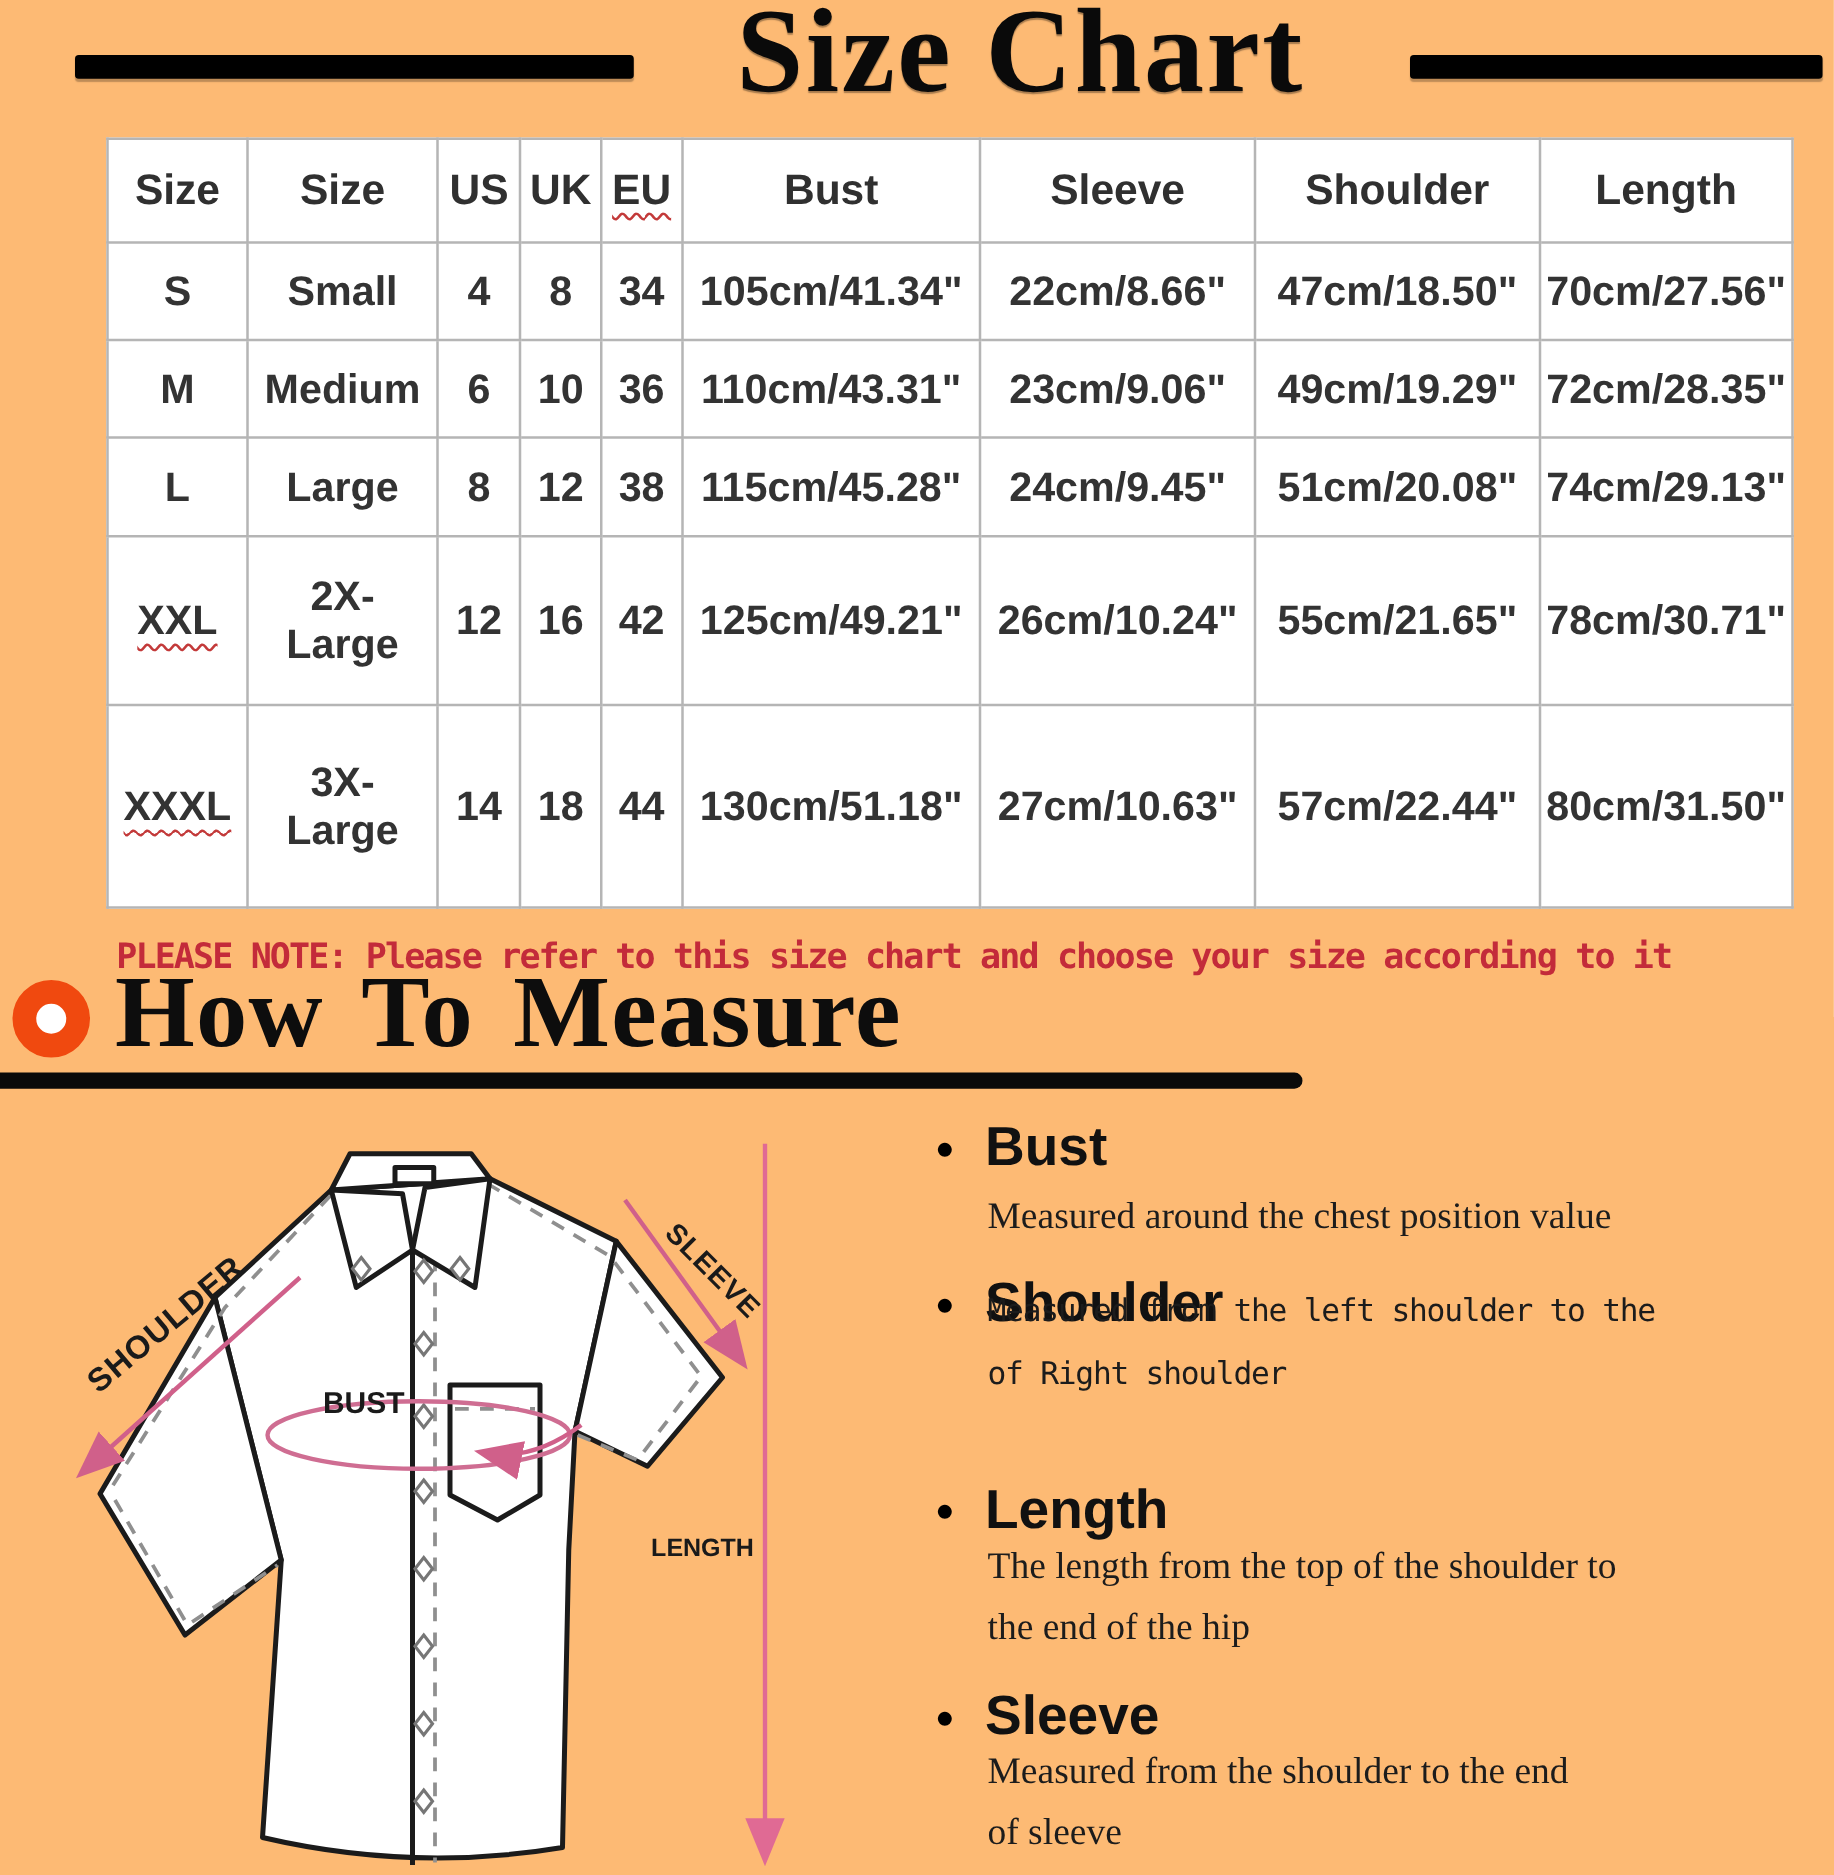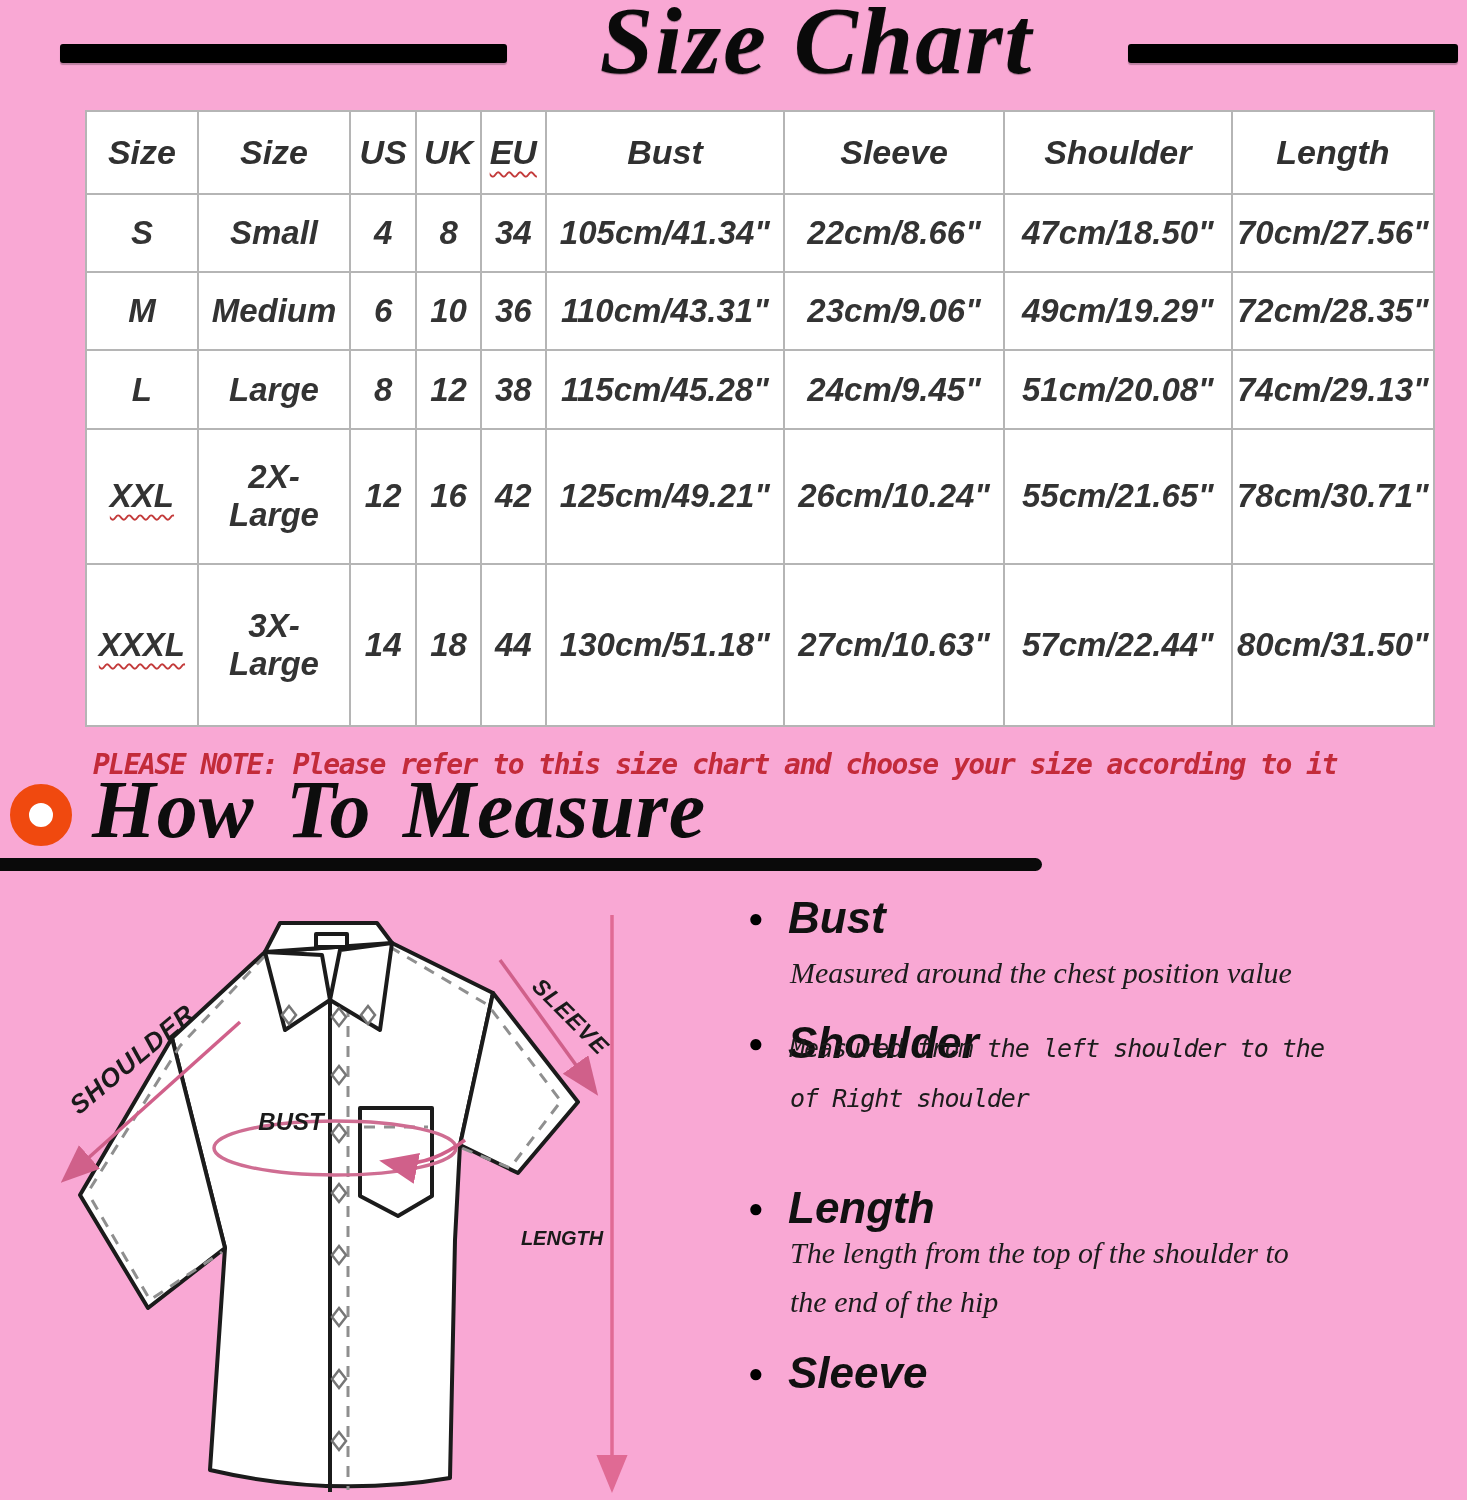--- a/index.html
+++ b/index.html
@@ -1,18 +1,18 @@
 <!DOCTYPE html>
 <html><head>
 <meta charset="utf-8">
 <style>
   html,body{margin:0;padding:0;}
   body{width:1467px;height:1500px;background:#ffffff;overflow:hidden;
        font-family:"Liberation Sans",sans-serif;-webkit-font-smoothing:antialiased;}
-  .page{position:relative;width:1467px;height:1500px;background:#f9a8d4;font-style:italic;}
+  .page{position:relative;width:1467px;height:1500px;background:#fdba74;}
 
   
   .title-bar{position:absolute;height:19px;background:#000;border-radius:3px;
              box-shadow:0 2px 1px rgba(0,0,0,.25);}
   .title-bar.left{left:60px;top:44px;width:447px;}
   .title-bar.right{left:1128px;top:44px;width:330px;}
   .page-title{position:absolute;left:505px;top:-14px;width:623px;text-align:center;
               font-family:"Liberation Serif",serif;font-weight:bold;font-size:96px;
               color:#0a0a0a;letter-spacing:2px;line-height:110px;
               text-shadow:0 1px 1px rgba(0,0,0,.35);}
@@ -232,14 +232,16 @@
     <span class="m-bullet">●</span>
     <span class="m-term-label">Length</span>
   </div>
   <div class="m-desc serif" style="top:1228px;">The length from the top of the shoulder to
 the end of the hip</div>
 
   <div class="m-term" style="top:1348px;">
     <span class="m-bullet">●</span>
     <span class="m-term-label">Sleeve</span>
   </div>
+  <div class="m-desc serif" style="top:1392px;">Measured from the shoulder to the end
+of sleeve</div>
 
 </div>
 
 </body></html>

